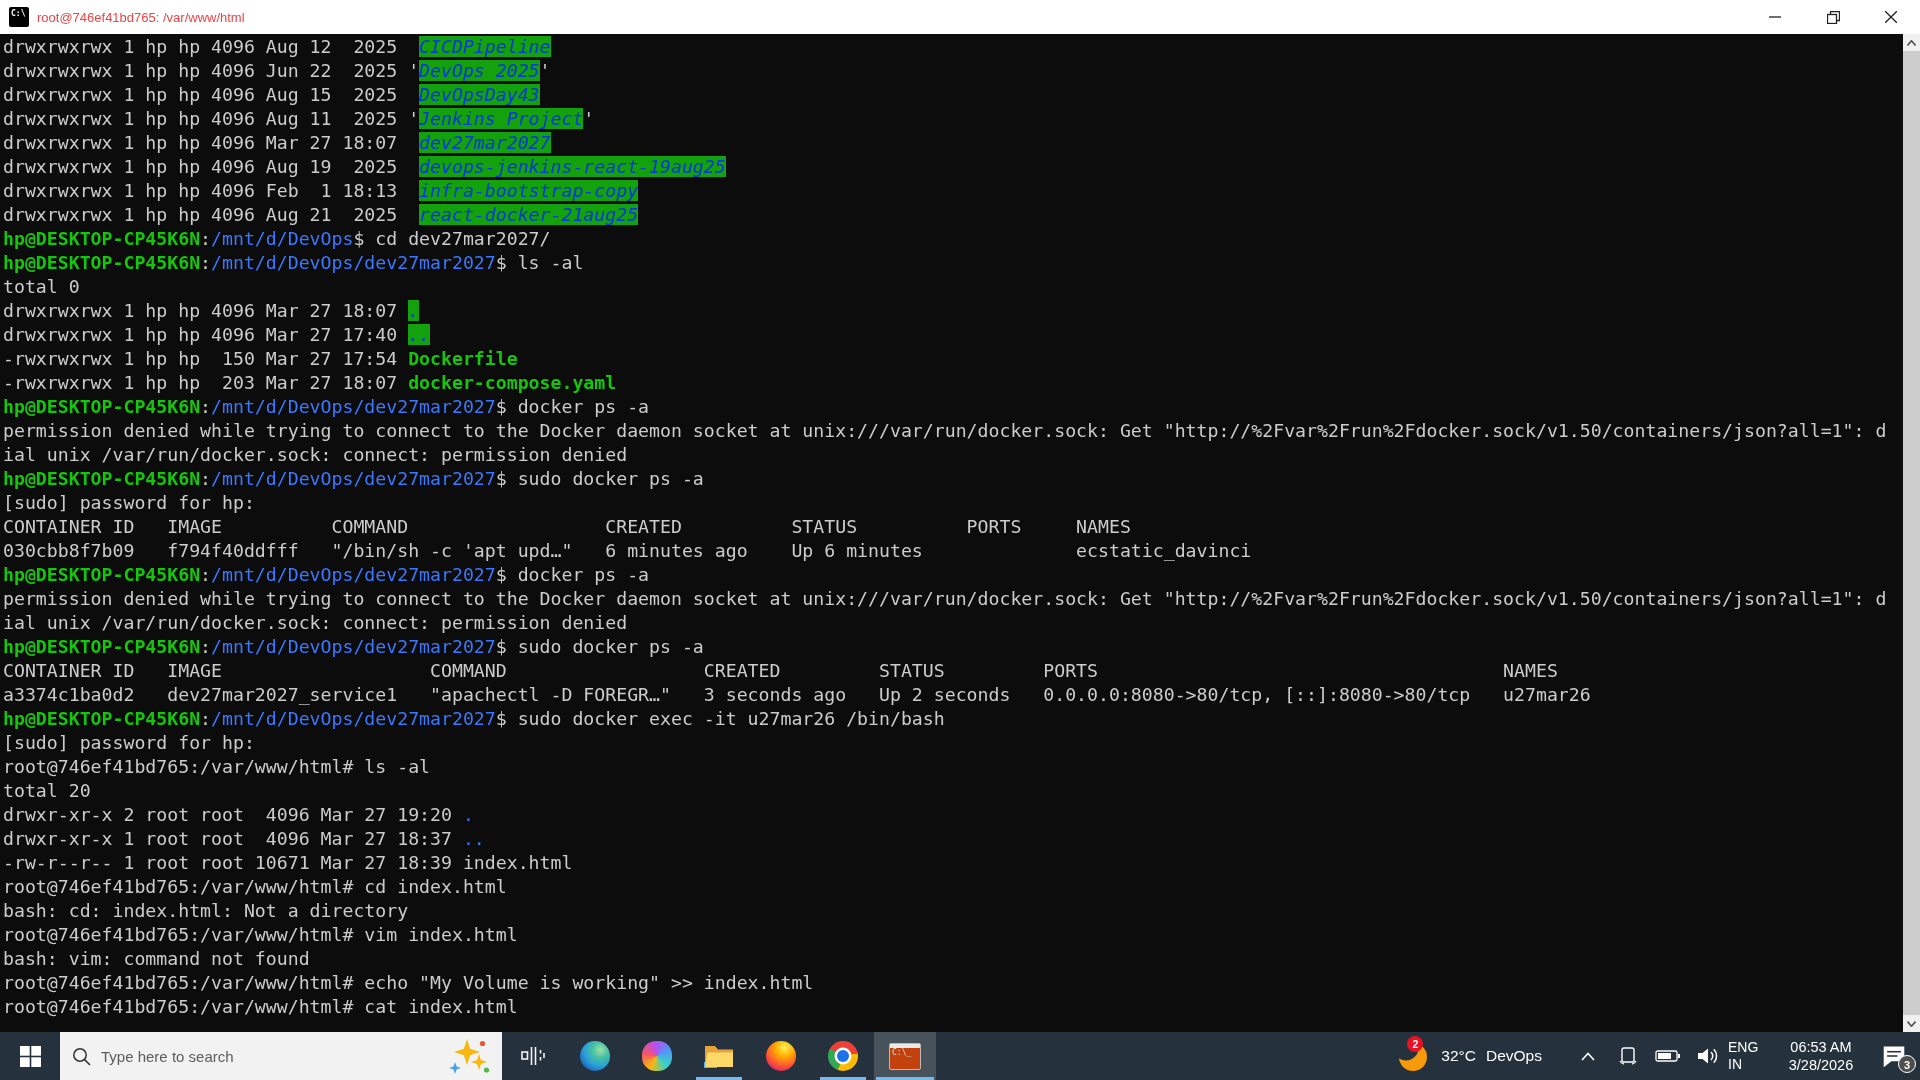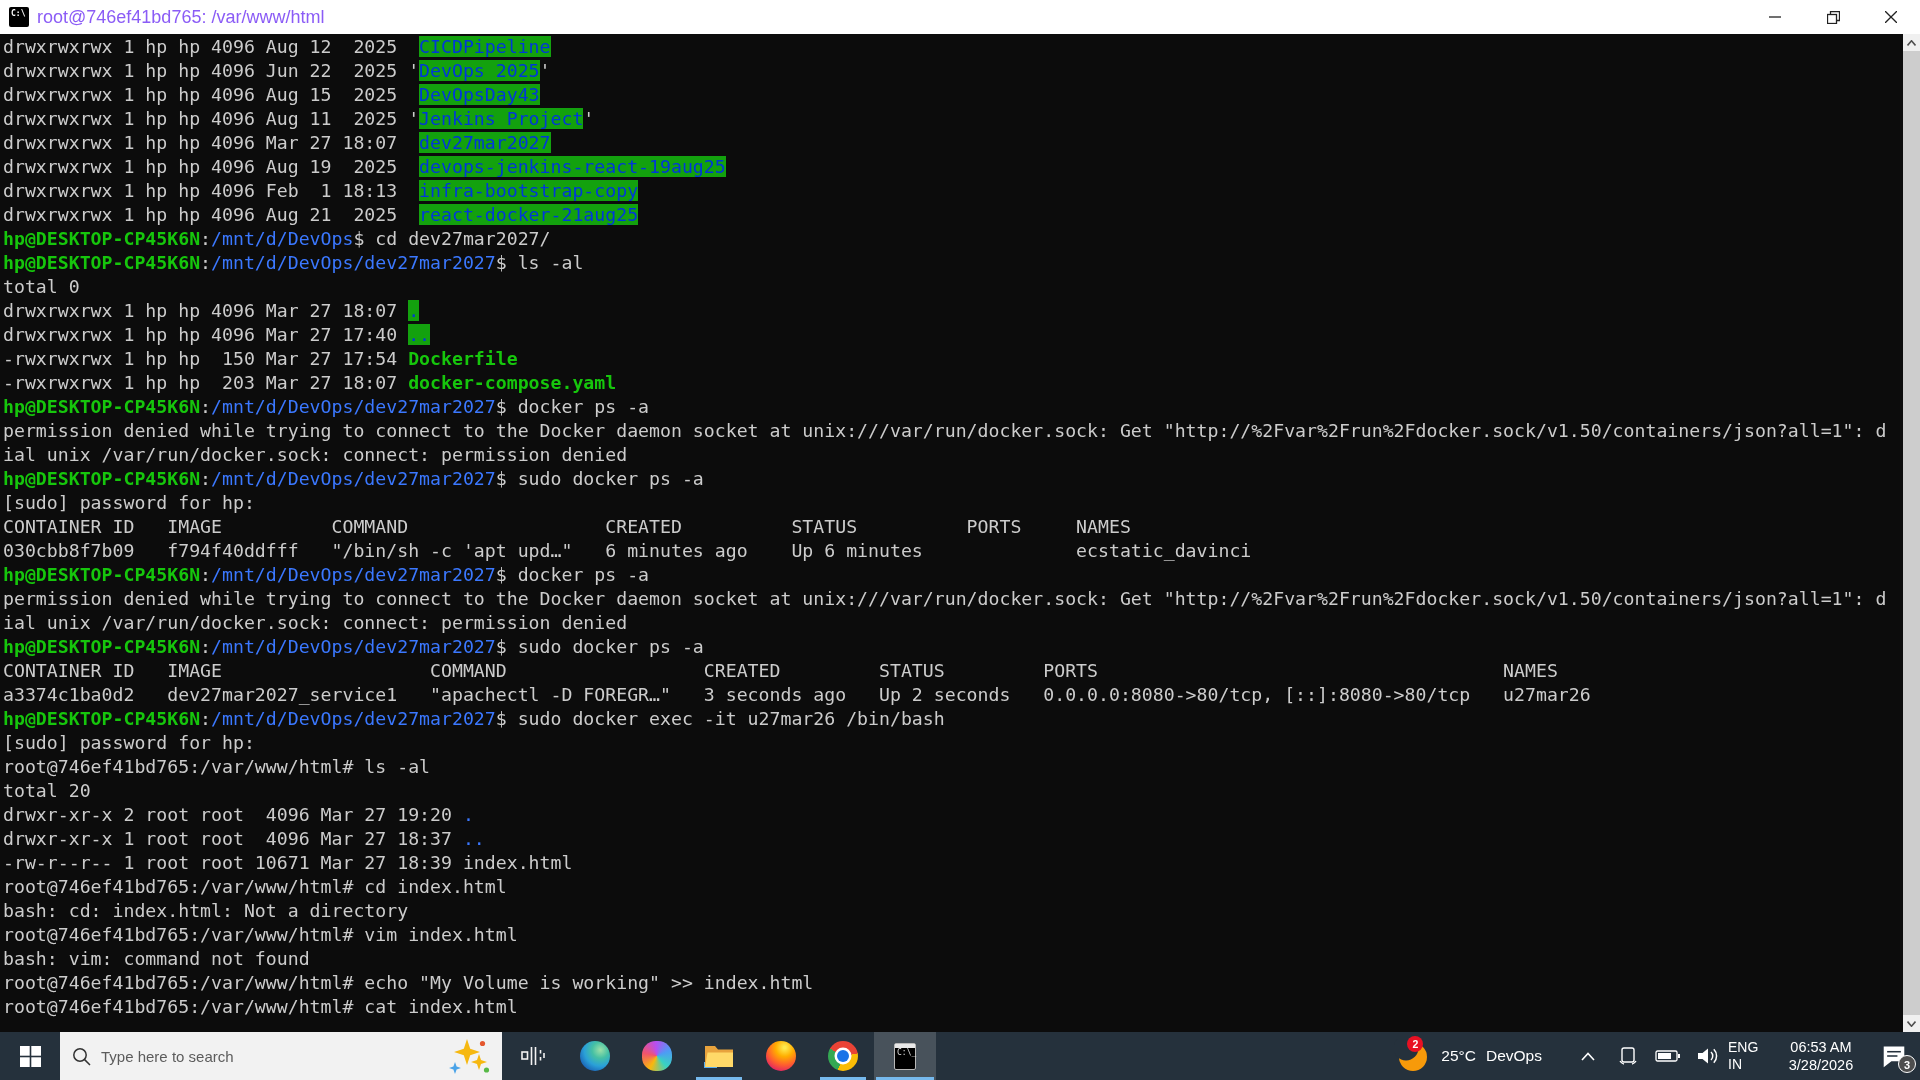--- a/index.html
+++ b/index.html
@@ -5,35 +5,35 @@
 <style>
   * { margin:0; padding:0; box-sizing:border-box; }
   html,body { width:1920px; height:1080px; overflow:hidden; background:#0c0c0c;
               font-family:"Liberation Sans","DejaVu Sans",sans-serif; }
 
   
   .titlebar { height:34px; background:#ffffff; display:flex; align-items:center; position:relative; }
   .cmd-icon { width:20px; height:20px; margin:0 8px 0 9px; background:#000; border-radius:2px;
               display:flex; align-items:flex-start; justify-content:flex-start; }
   .cmd-icon span { color:#fff; font-family:"DejaVu Sans Mono",monospace; font-size:8px; line-height:9px; padding:2px 0 0 2px; font-weight:bold; }
-  .title-text { font-size:18px; color:#8b5cf6; }
+  .title-text { font-size:13px; color:#ef4444; }
   .win-controls { position:absolute; right:0; top:0; height:34px; display:flex; }
   .wc { width:58px; height:34px; display:flex; align-items:center; justify-content:center; }
   .wc svg { stroke:#222; stroke-width:1.3; fill:none; }
 
   
   .terminal { position:relative; height:998px; background:#0c0c0c; }
   .term-lines { position:absolute; left:0; right:17px; top:0; bottom:0; overflow:hidden;
                 padding:1px 0 0 3px; white-space:pre;
                 font-family:"DejaVu Sans Mono","Liberation Mono",monospace;
                 font-size:18.2px; line-height:24px; color:#cccccc; }
   .seg-d  { color:#cccccc; }
   .seg-g  { color:#16c60c;font-weight:bold; }
   .seg-b  { color:#3b78ff; }
-  .seg-hl { color:#0037da; background:#13a10e; }
+  .seg-hl { color:#0037da; background:#13a10e;font-style:italic; }
 
   
   .scrollbar { position:absolute; top:0; right:0; width:17px; height:100%; background:#f0f0f0; }
   .sb-up, .sb-down { position:absolute; left:0; right:0; height:17px; display:flex; align-items:center; justify-content:center; }
   .sb-up { top:0; } .sb-down { bottom:0; }
   .sb-up svg, .sb-down svg { stroke:#505050; stroke-width:1.6; fill:none; }
   .sb-thumb { position:absolute; left:0; right:0; top:17px; bottom:17px; background:#cdcdcd; }
 
   
   .taskbar { height:48px; background:#25313c; display:flex; align-items:stretch; color:#fff; }
@@ -50,21 +50,21 @@
   .task-btn.active .underline { left:2px; right:2px; }
 
   .round-icon { width:30px; height:30px; border-radius:50%; }
   .edge-bg    { background:radial-gradient(circle at 68% 30%, #9de0a8 0%, #45c0a4 28%, #2aa0d8 55%, #1b63b7 80%, #15468b 100%); }
   .copilot-bg { border-radius:46%; background:conic-gradient(from 210deg, #f9b80c, #f2546c, #b84ef0, #4e9bf5, #38d2c2, #f9b80c); }
   .firefox-bg { background:radial-gradient(circle at 62% 22%, #ffe94d 4%, #ffae00 30%, #ff5f2e 58%, #e62e5c 78%, #a90f87 100%); }
   .chrome-bg  { position:relative; background:conic-gradient(from -60deg, #ea4335 0deg 140deg, #fbbc05 140deg 260deg, #34a853 260deg 360deg); }
   .chrome-dot { position:absolute; left:50%; top:50%; width:12px; height:12px; margin:-6px 0 0 -6px;
                 border-radius:50%; background:#1a73e8; box-shadow:0 0 0 2.5px #ffffff; }
 
-  .term-icon { width:22px; height:27px; background:#000000; border:1px solid #b9b9b9; border-radius:2px; }
+  .term-icon { width:32px; height:27px; background:#c2410c; border:1px solid #b9b9b9; border-radius:2px; }
   .term-icon .bar { height:4px; background:#e9e9e9; }
   .term-icon .tx { color:#ddd; font-family:"DejaVu Sans Mono",monospace; font-size:8px; line-height:10px; padding-left:2px; }
 
   .tray { margin-left:auto; display:flex; align-items:center; }
   .weather { display:flex; align-items:center; margin-right:16px; }
   .moon-wrap { position:relative; width:38px; height:34px; margin-right:9px; }
   .badge { position:absolute; border-radius:50%; background:#e81123; color:#fff; text-align:center;
            font-size:10.5px; font-weight:bold; }
   .weather .badge { width:16px; height:16px; line-height:16px; top:-3px; left:13px; }
   .w-temp, .w-cond { font-size:15.5px; margin-right:10px; }
@@ -196,21 +196,21 @@
   <div class="tray">
 
     <div class="weather">
       <div class="moon-wrap">
         <svg width="38" height="34" viewBox="0 0 38 34">
           <circle cx="19" cy="18" r="14" fill="#f79a0a"></circle>
           <circle cx="12" cy="9" r="12.5" fill="#25313c"></circle>
         </svg>
         <div class="badge">2</div>
       </div>
-      <span class="w-temp">25°C</span>
+      <span class="w-temp">32°C</span>
       <span class="w-cond">DevOps</span>
     </div>
 
     <div class="tray-ico">
       <svg width="14" height="9" viewBox="0 0 14 9">
         <polyline points="1,8 7,1.5 13,8" stroke="#fff" stroke-width="1.6" fill="none"></polyline>
       </svg>
     </div>
 
     <div class="tray-ico">

